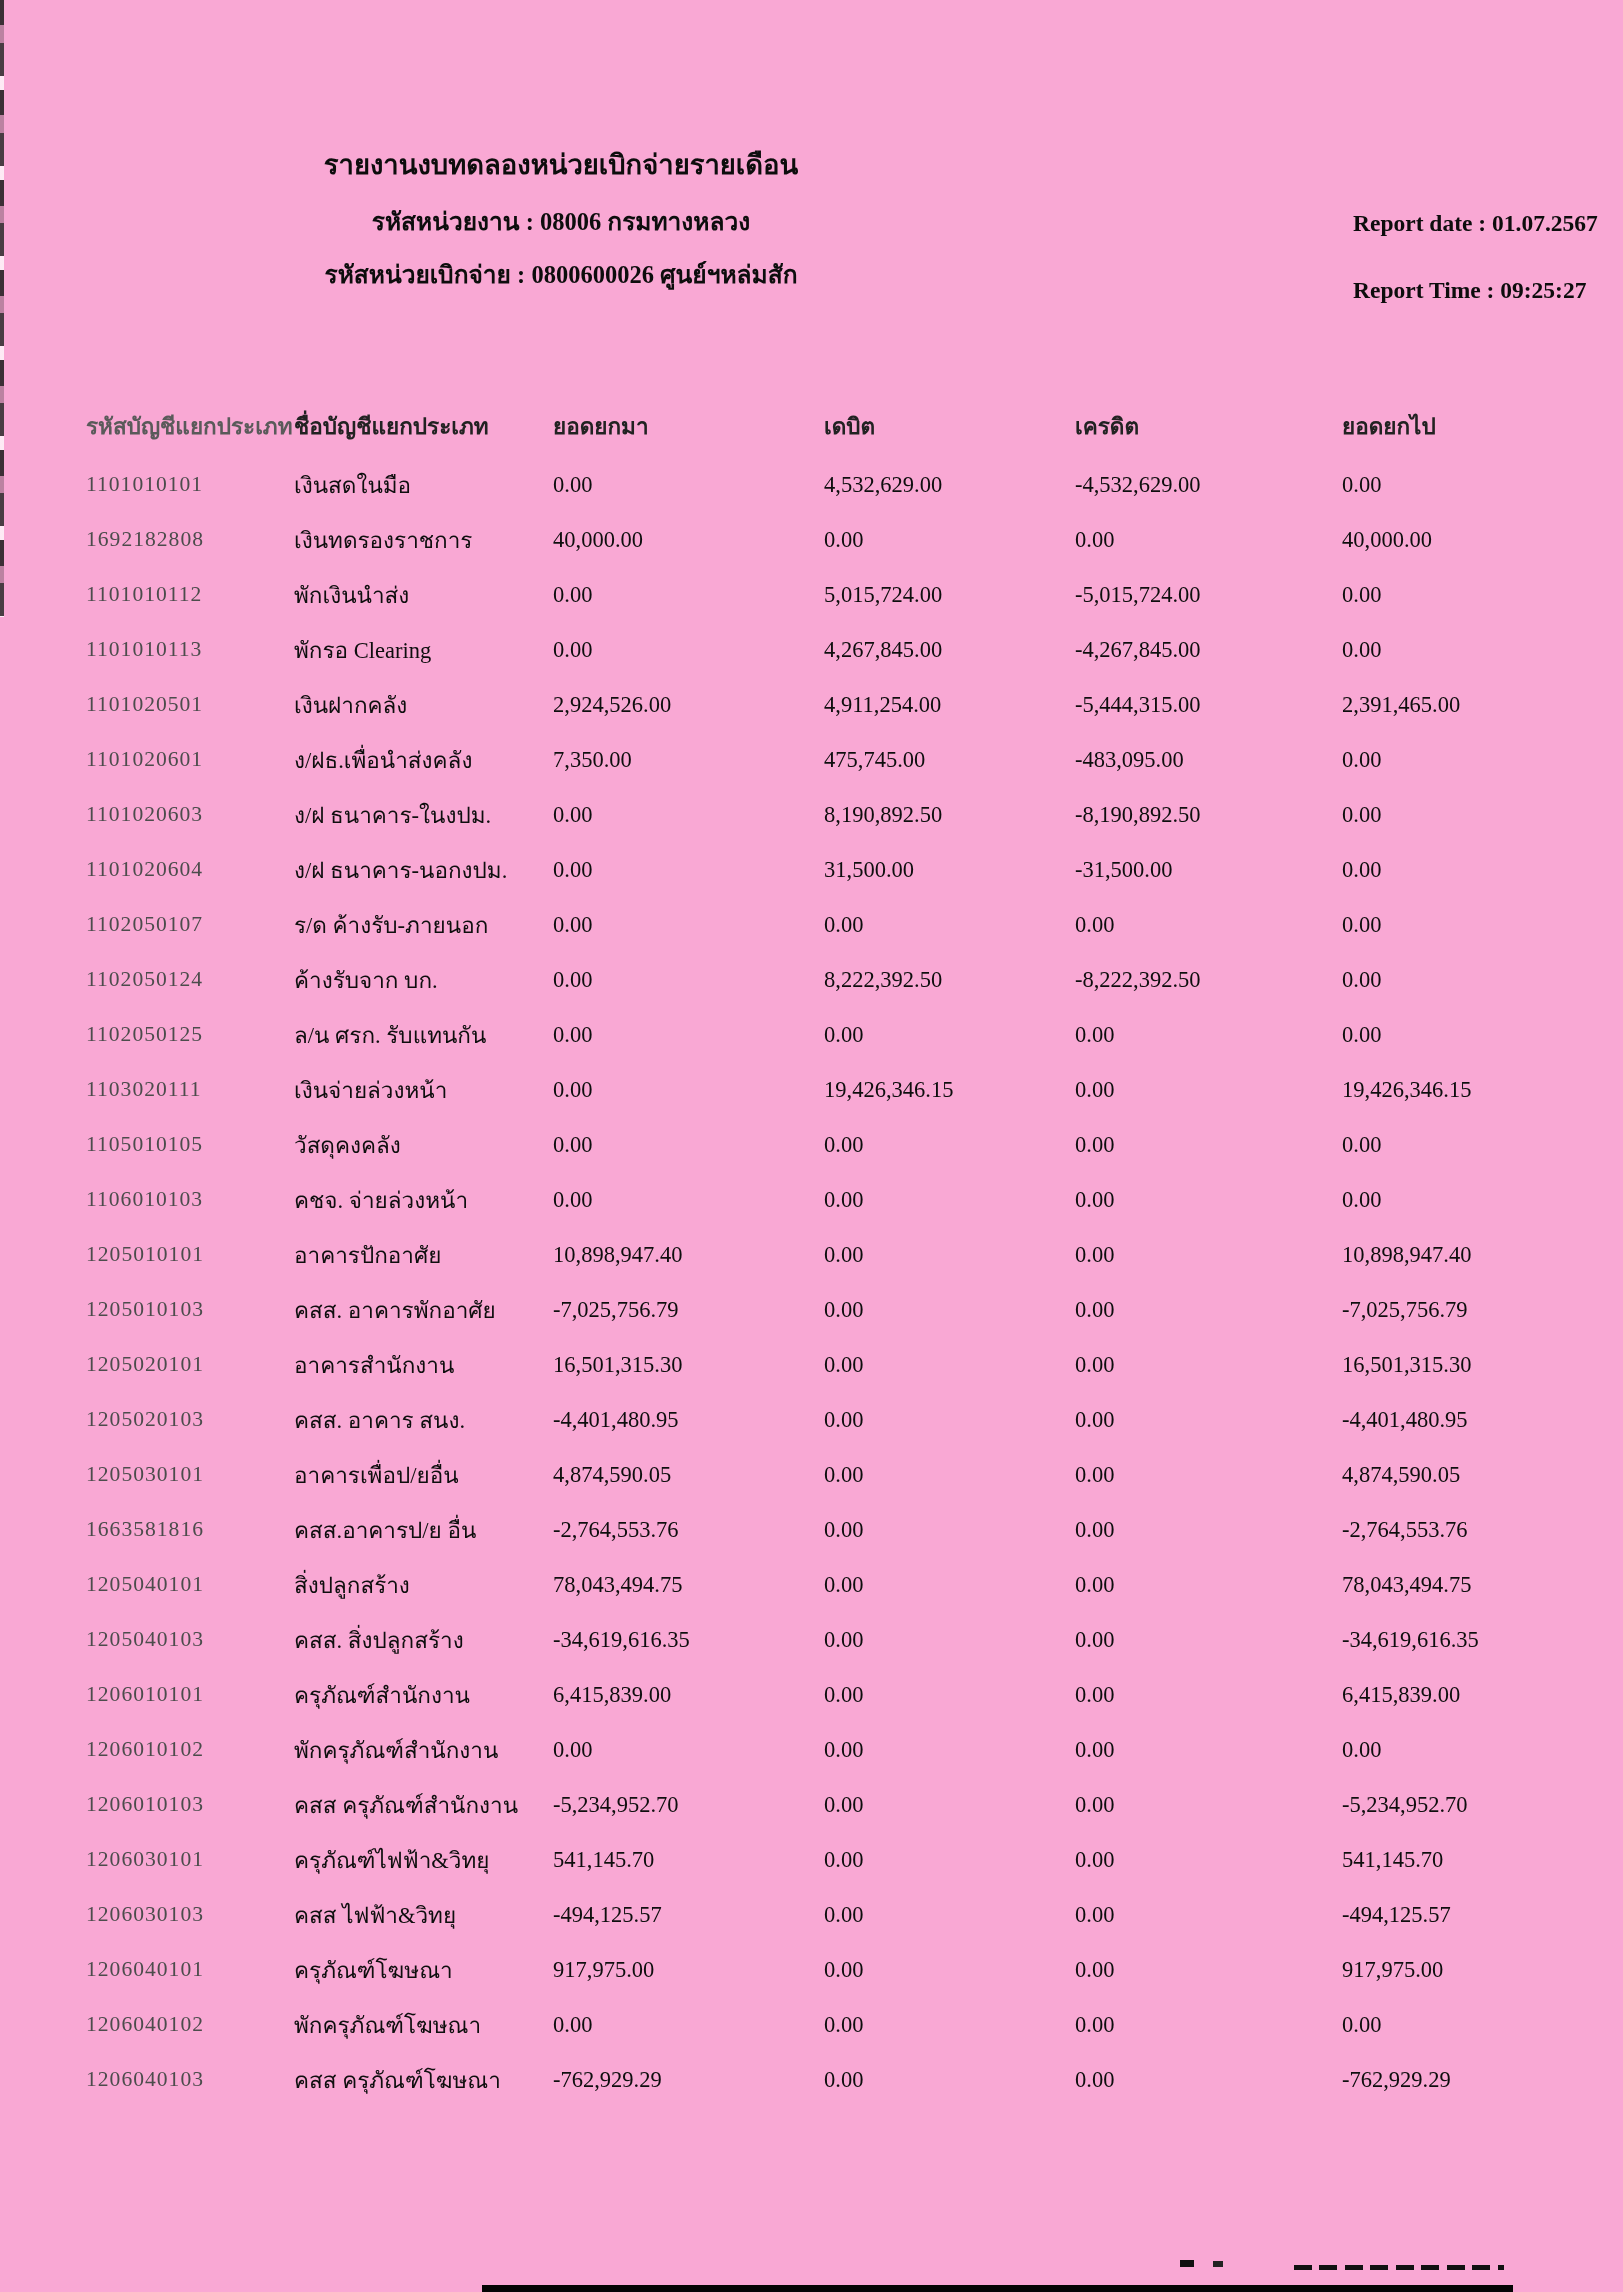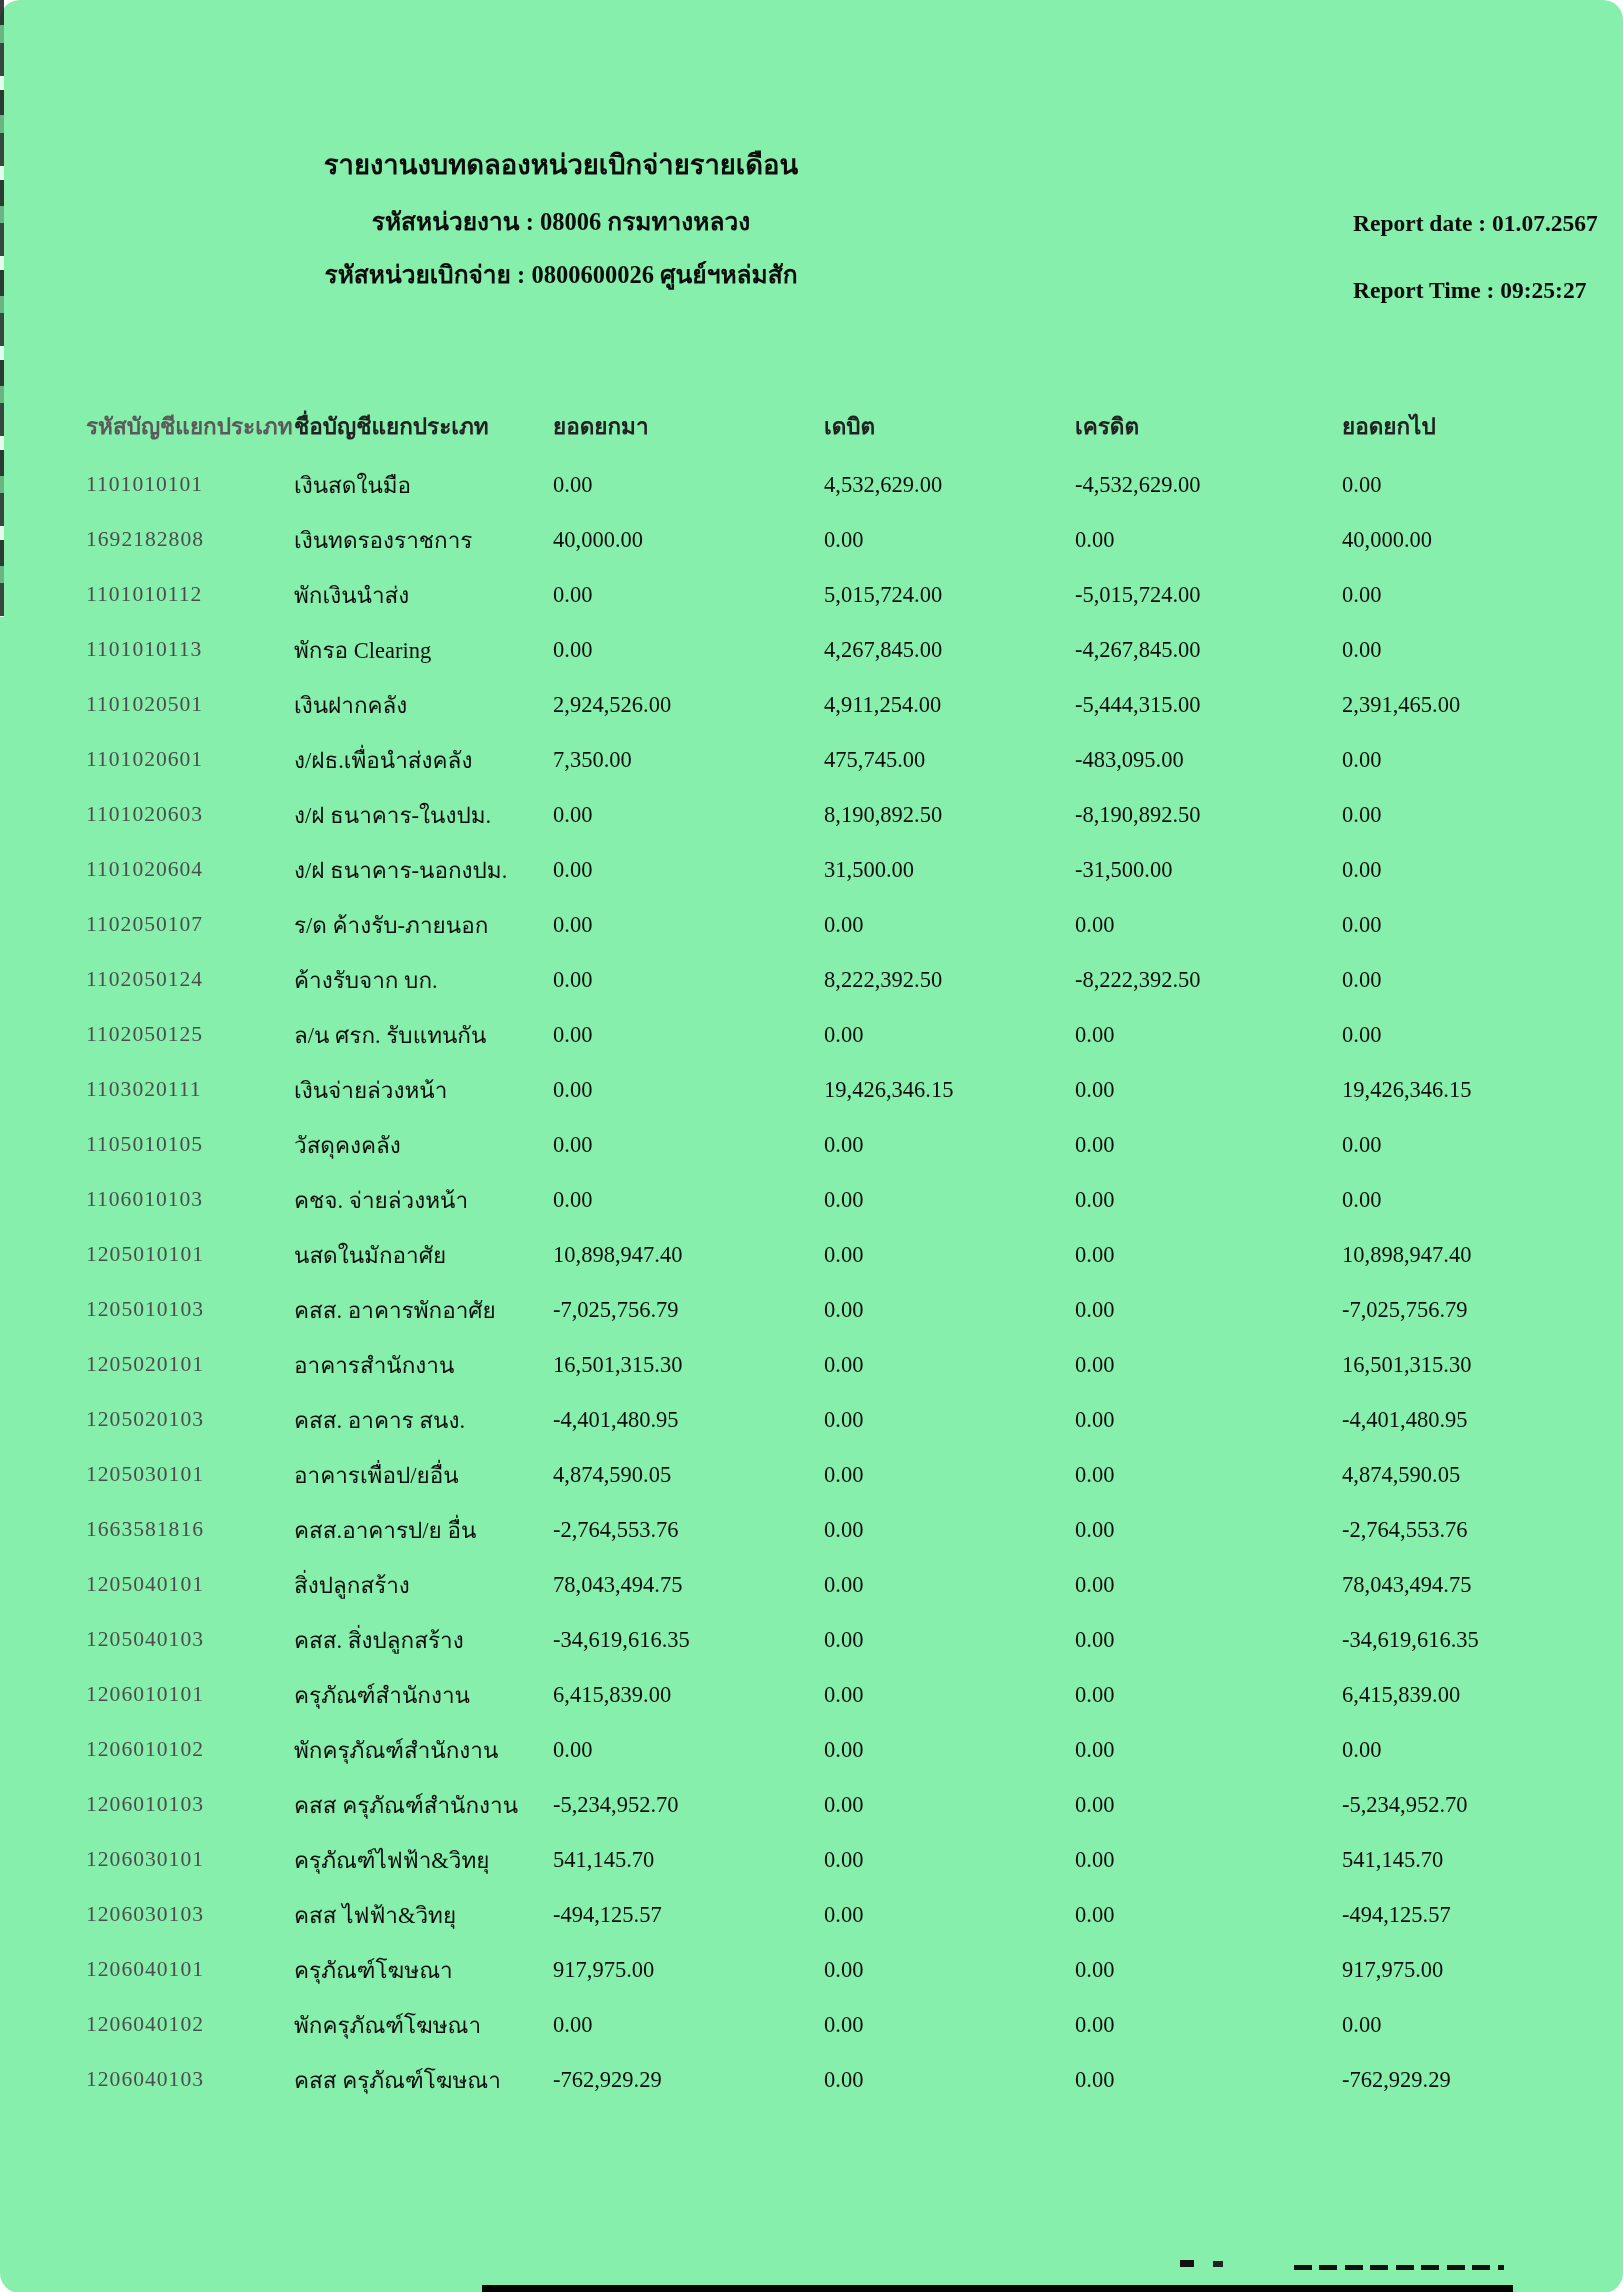--- a/index.html
+++ b/index.html
@@ -11,22 +11,21 @@
     height: 2293px;
     background: #ffffff;
     font-family: "Liberation Serif", serif;
     color: #111;
     position: relative;
     overflow: hidden;
   }
   .page {
     position: absolute;
     inset: 0;
-    background: #86efac;
-    border-radius: 20px;
+    background: #f9a8d4;
   }
   
   .hdr-line {
     position: absolute;
     left: 0;
     width: 1122px;
     text-align: center;
     font-weight: 700;
     color: #0d0d0d;
   }
@@ -266,21 +265,21 @@
         <div class="t-row">
           <div class="cell code">1106010103</div>
           <div class="cell name">คชจ. จ่ายล่วงหน้า</div>
           <div class="cell num">0.00</div>
           <div class="cell num">0.00</div>
           <div class="cell num">0.00</div>
           <div class="cell num">0.00</div>
         </div>
         <div class="t-row">
           <div class="cell code">1205010101</div>
-          <div class="cell name">นสดในมักอาศัย</div>
+          <div class="cell name">อาคารปักอาศัย</div>
           <div class="cell num">10,898,947.40</div>
           <div class="cell num">0.00</div>
           <div class="cell num">0.00</div>
           <div class="cell num">10,898,947.40</div>
         </div>
         <div class="t-row">
           <div class="cell code">1205010103</div>
           <div class="cell name">คสส. อาคารพักอาศัย</div>
           <div class="cell num">-7,025,756.79</div>
           <div class="cell num">0.00</div>

